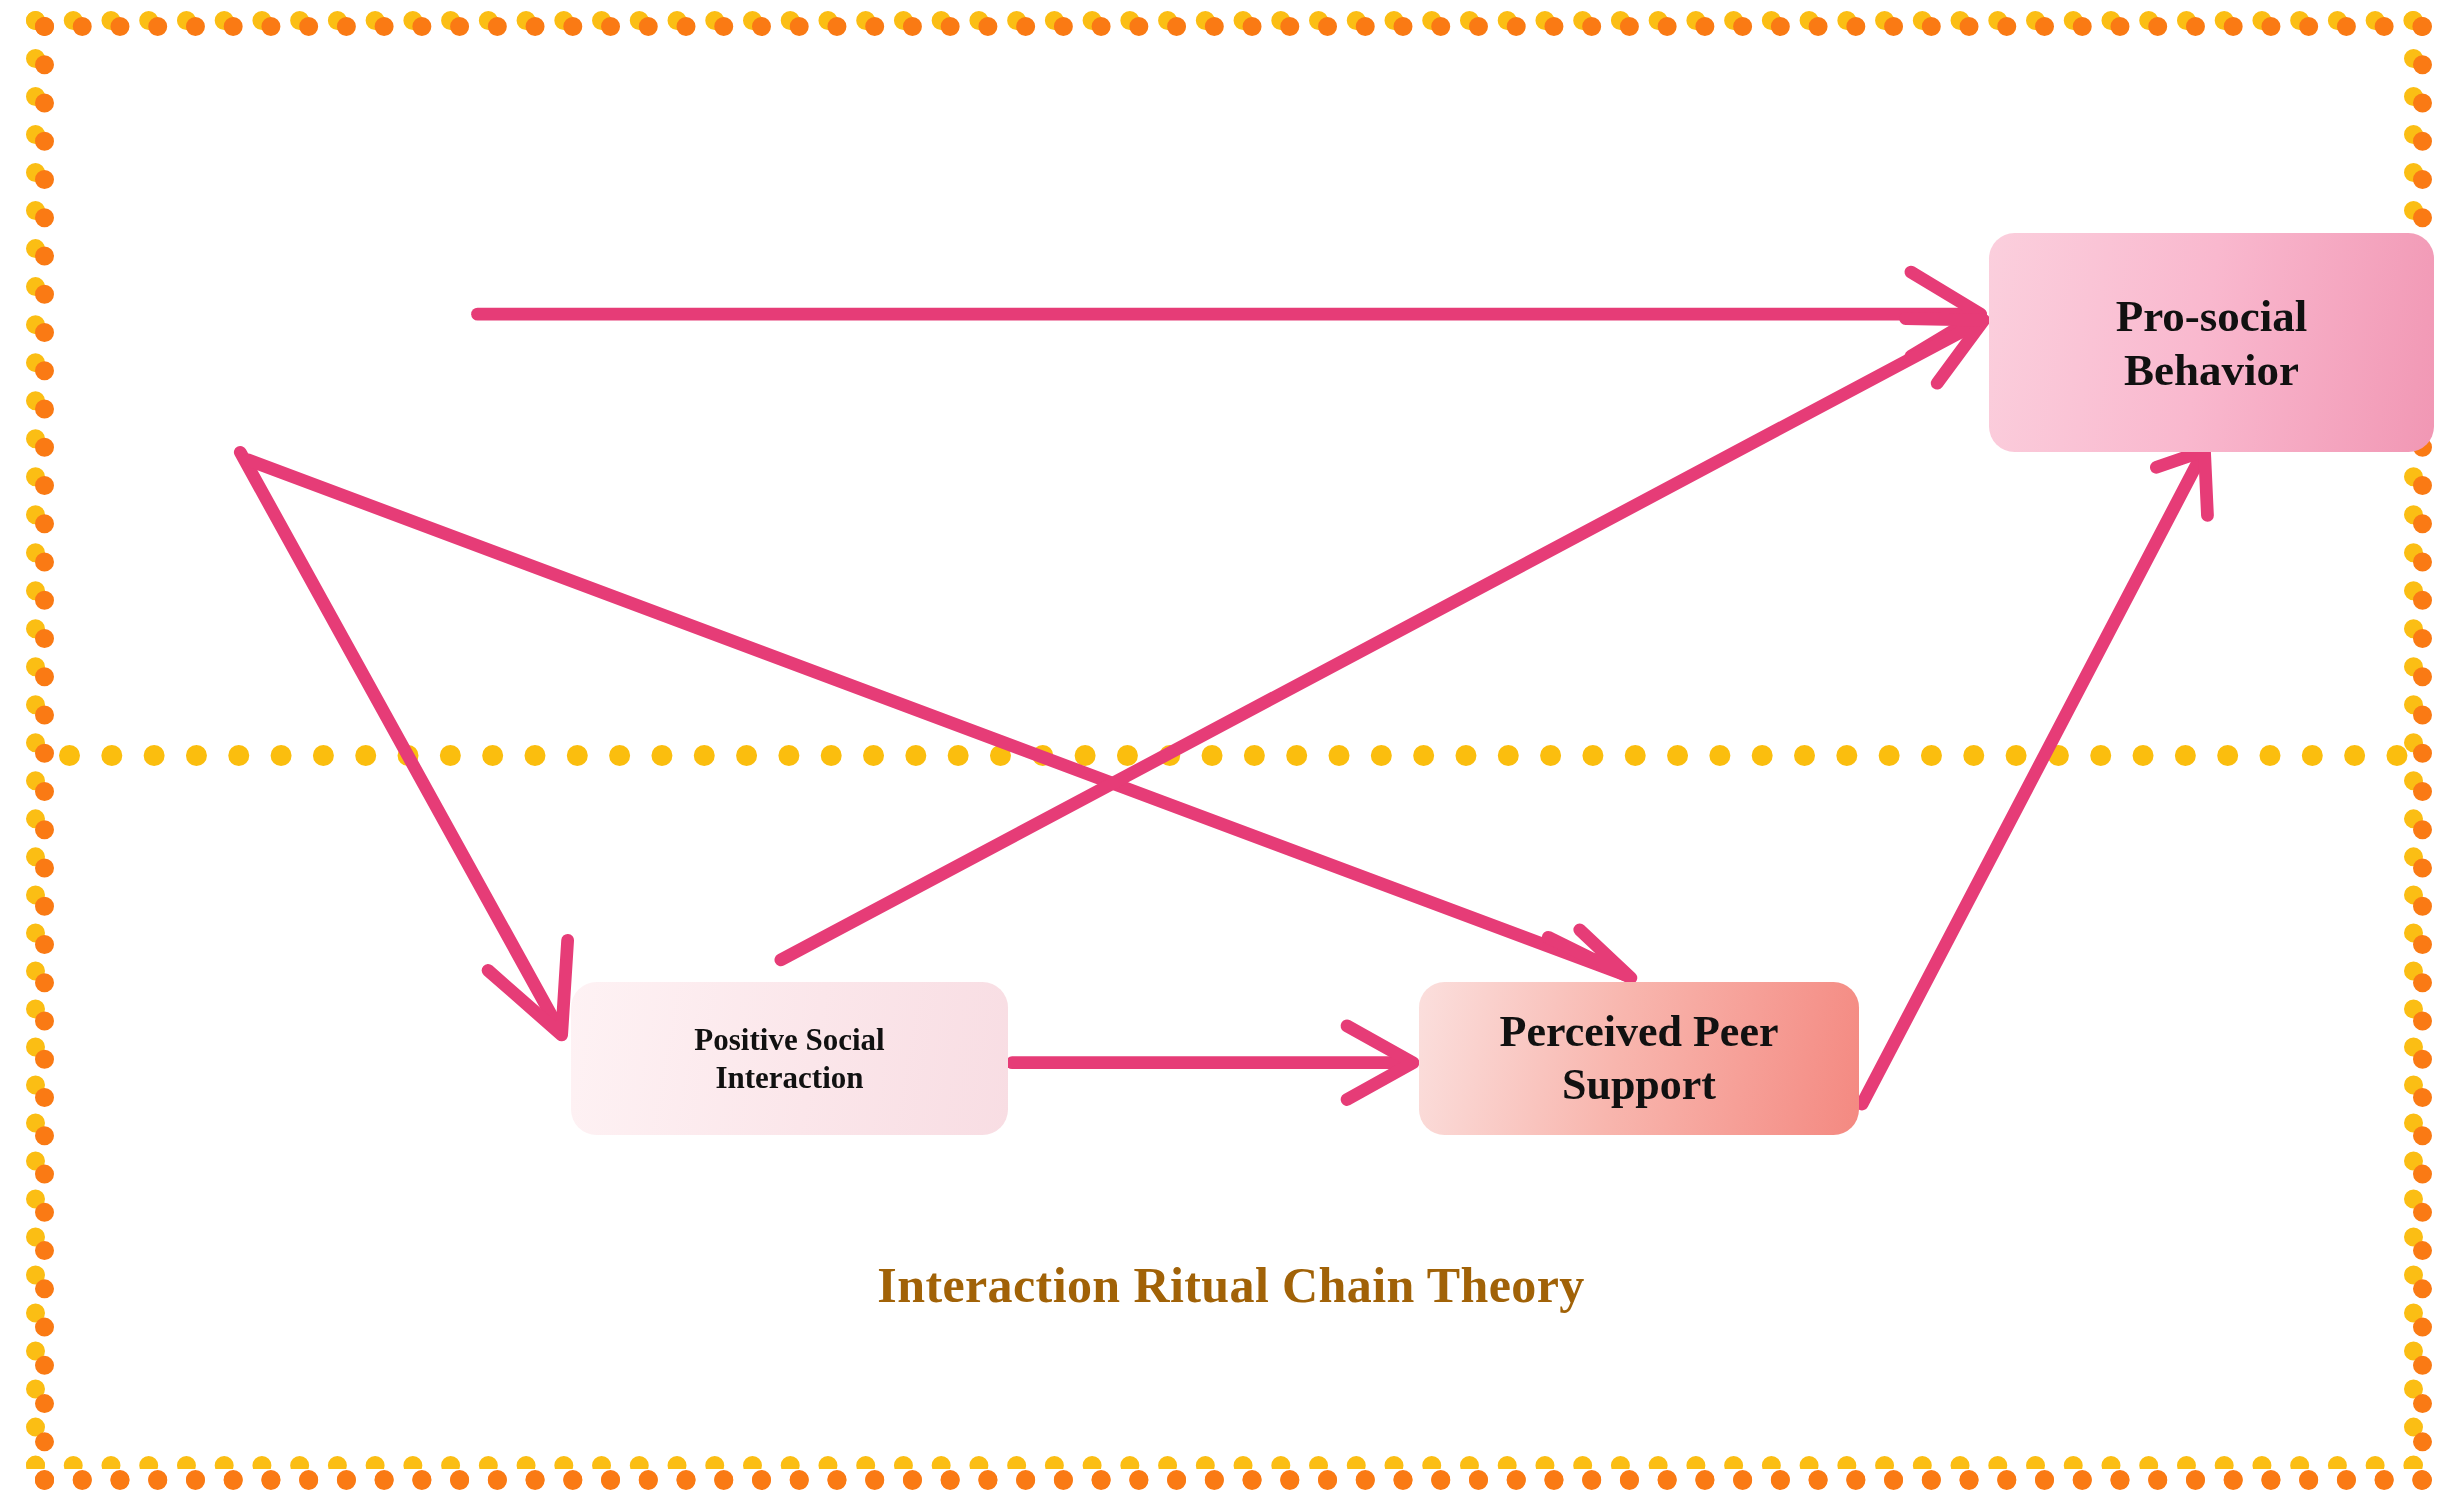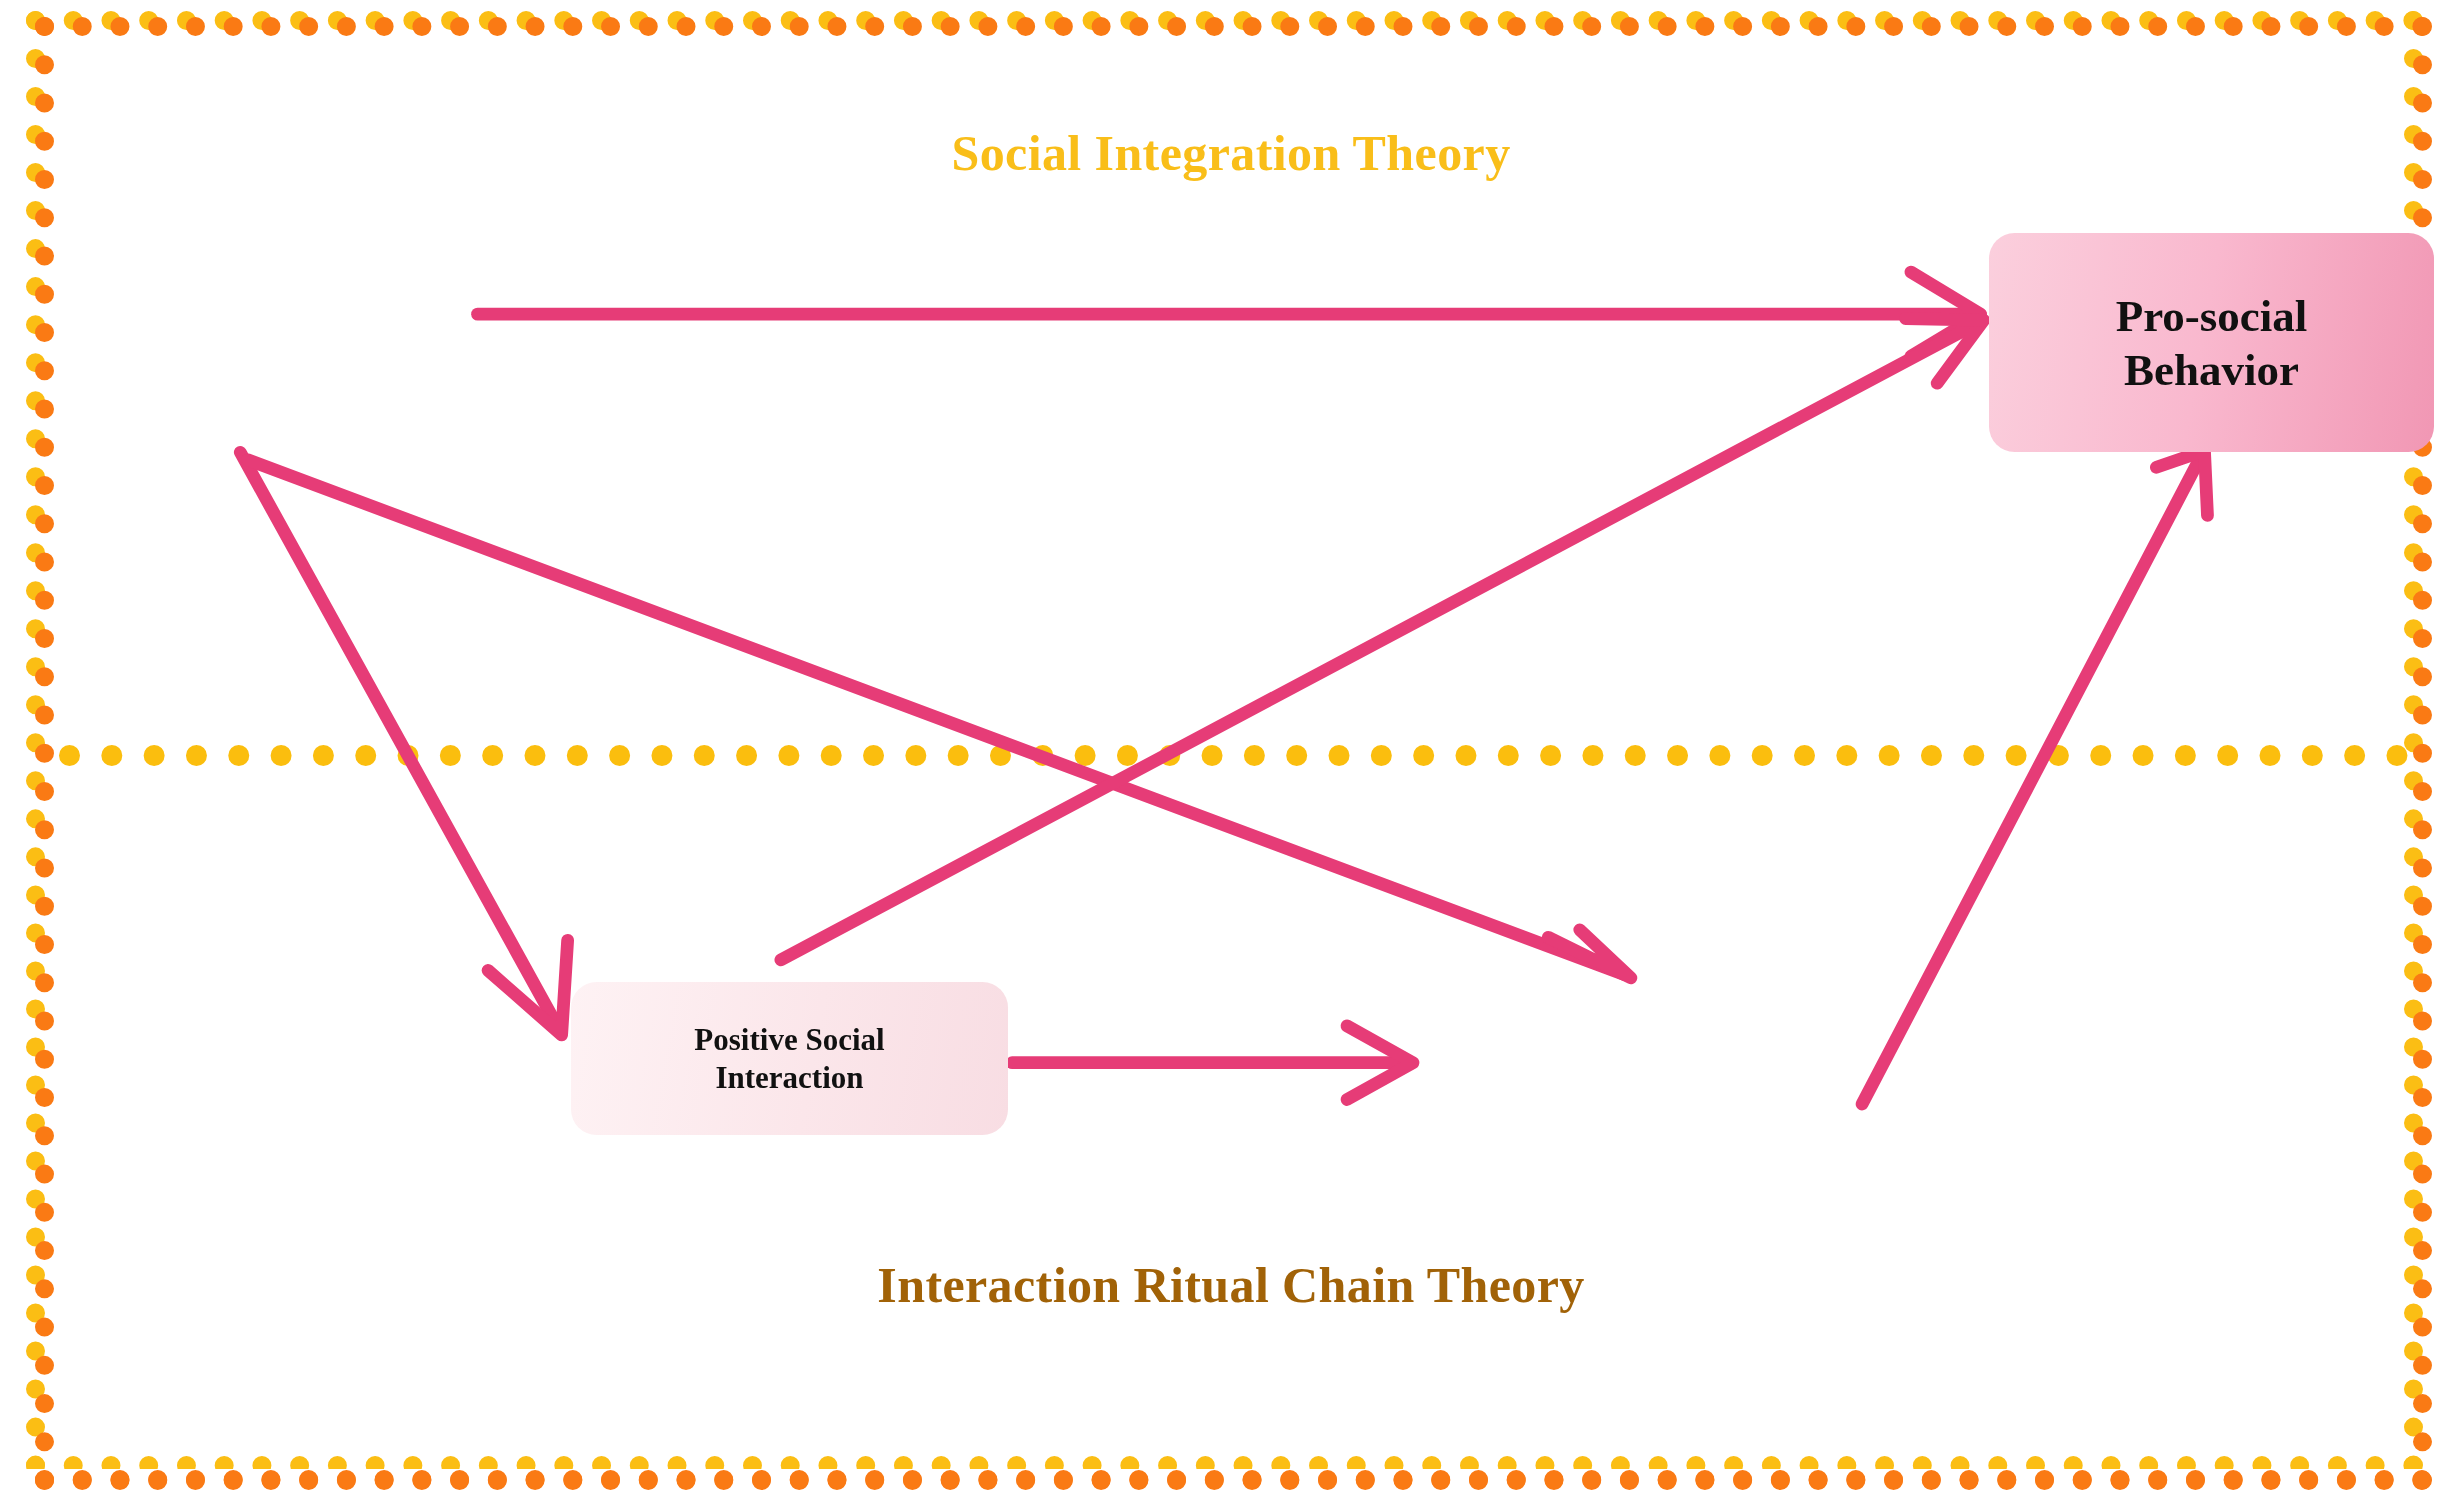--- a/index.html
+++ b/index.html
@@ -155,21 +155,20 @@
 
 <div id="canvas">
 
   <div class="frame frame-yellow"></div>
   <div class="frame-yellow-mask"></div>
   <div class="frame frame-orange"></div>
   <div class="frame-orange-bottom"></div>
 
   <div class="divider"></div>
 
-  <div class="band-label" id="label-social-integration">Social Integration Theory</div>
 
   <div class="band-label" id="label-interaction-ritual">Interaction Ritual Chain Theory</div>
 
   <svg id="arrows" viewBox="0 0 3279 2013">
     <g fill="none" stroke="#E63C77" stroke-width="17" stroke-linecap="round" stroke-linejoin="round">
 
       <g>
         <path d="M 636 418 L 2636 418"></path>
         <path d="M 2545 362 L 2638 418 L 2545 474"></path>
       </g>
@@ -210,15 +209,21 @@
     </div>
   </div>
 
   <div class="node" id="node-connection">
     <div>
       <span>Positive Social</span>
       <span>Interaction</span>
     </div>
   </div>
 
+  <div class="node" id="node-support">
+    <div>
+      <span>Perceived Peer</span>
+      <span>Support</span>
+    </div>
+  </div>
 
 </div>
 
 
 </body></html>

